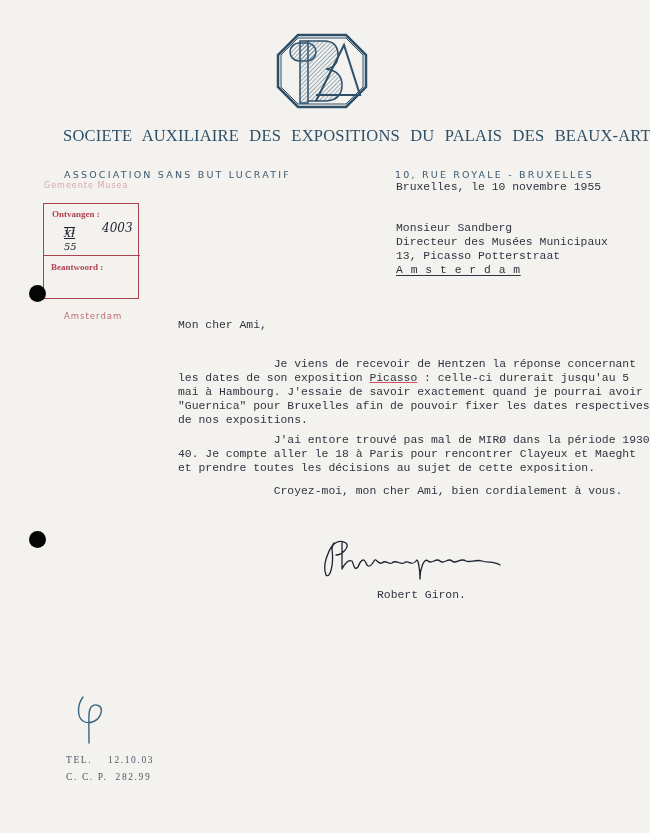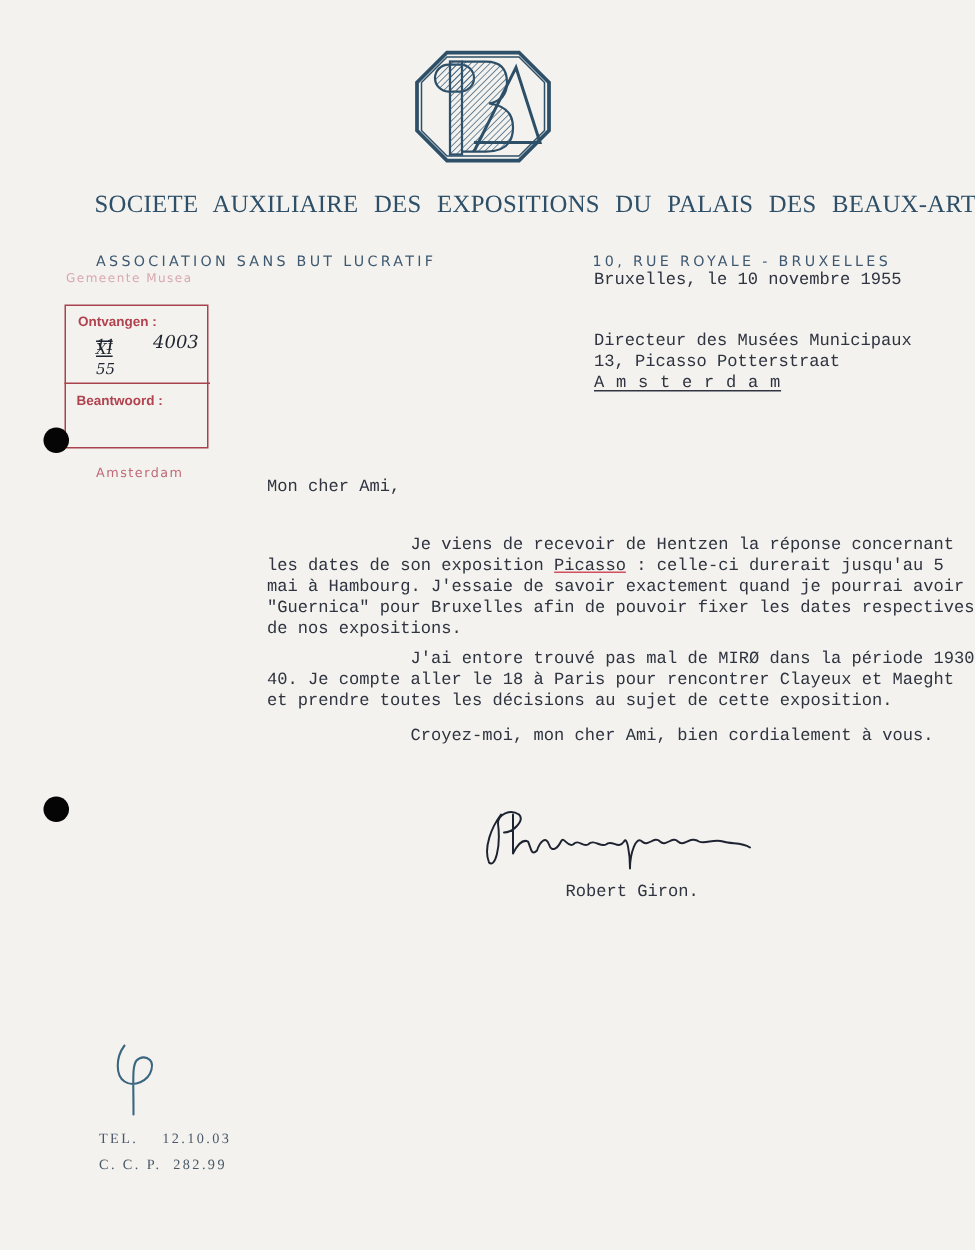--- a/index.html
+++ b/index.html
@@ -28,21 +28,21 @@
     .stamp-top-label {
       left: 44px; top: 181px; font-family: "DejaVu Sans", sans-serif;
       font-size: 8px; color: #d9a7ae; letter-spacing: 1px; white-space: nowrap;
     }
     .stamp-box {
       left: 43px; top: 203px; width: 96px; height: 96px;
       border: 1.3px solid #a8424f; box-sizing: border-box;
     }
     .stamp-divider { left: 43px; top: 255px; width: 97px; height: 0; border-top: 1.3px solid #a8424f; }
     .stamp-label {
-      font-family: Liberation Sans, sans-serif; font-weight: bold;
+      font-family: Liberation Serif, serif; font-weight: bold;
       font-size: 9px; color: #b1424f; white-space: nowrap;
     }
     .stamp-received { left: 52px; top: 209px; }
     .stamp-answered { left: 51px; top: 262px; }
     .stamp-bottom-label {
       left: 64px; top: 311px; font-family: "DejaVu Sans", sans-serif;
       font-size: 8.5px; color: #c06a76; letter-spacing: 1px; white-space: nowrap;
     }
     .hand {
       font-family: "DejaVu Serif", serif; font-style: italic;
@@ -108,21 +108,21 @@
 <div class="abs hand stamp-date2">XI</div>
 <div class="abs hand stamp-date3">55</div>
 <div class="abs hand stamp-num">4003</div>
 <div class="abs stamp-bottom-label">Amsterdam</div>
 
 <div class="abs hole hole1"></div>
 <div class="abs hole hole2"></div>
 
 <div class="abs typed date-line">Bruxelles, le 10 novembre 1955</div>
 
-<div class="abs typed recipient"><div>Directeur des Musées Municipaux</div><div>13, Picasso Potterstraat</div><div><span class="spaced">A m s t e r d a m</span></div></div>
+<div class="abs typed recipient"><div>Monsieur Sandberg</div><div>Directeur des Musées Municipaux</div><div>13, Picasso Potterstraat</div><div><span class="spaced">A m s t e r d a m</span></div></div>
 
 <div class="abs typed salutation">Mon cher Ami,</div>
 
 <div class="abs typed para1"><div>              Je viens de recevoir de Hentzen la réponse concernant</div><div><span>les dates de son exposition </span><span class="picasso">Picasso</span><span> : celle-ci durerait jusqu'au 5</span></div><div>mai à Hambourg. J'essaie de savoir exactement quand je pourrai avoir</div><div>"Guernica" pour Bruxelles afin de pouvoir fixer les dates respectives</div><div>de nos expositions.</div></div>
 
 <div class="abs typed para2"><div>              J'ai entore trouvé pas mal de MIRØ dans la période 1930-</div><div>40. Je compte aller le 18 à Paris pour rencontrer Clayeux et Maeght</div><div>et prendre toutes les décisions au sujet de cette exposition.</div></div>
 
 <div class="abs typed closing">              Croyez-moi, mon cher Ami, bien cordialement à vous.</div>
 
 <div class="abs signature">

